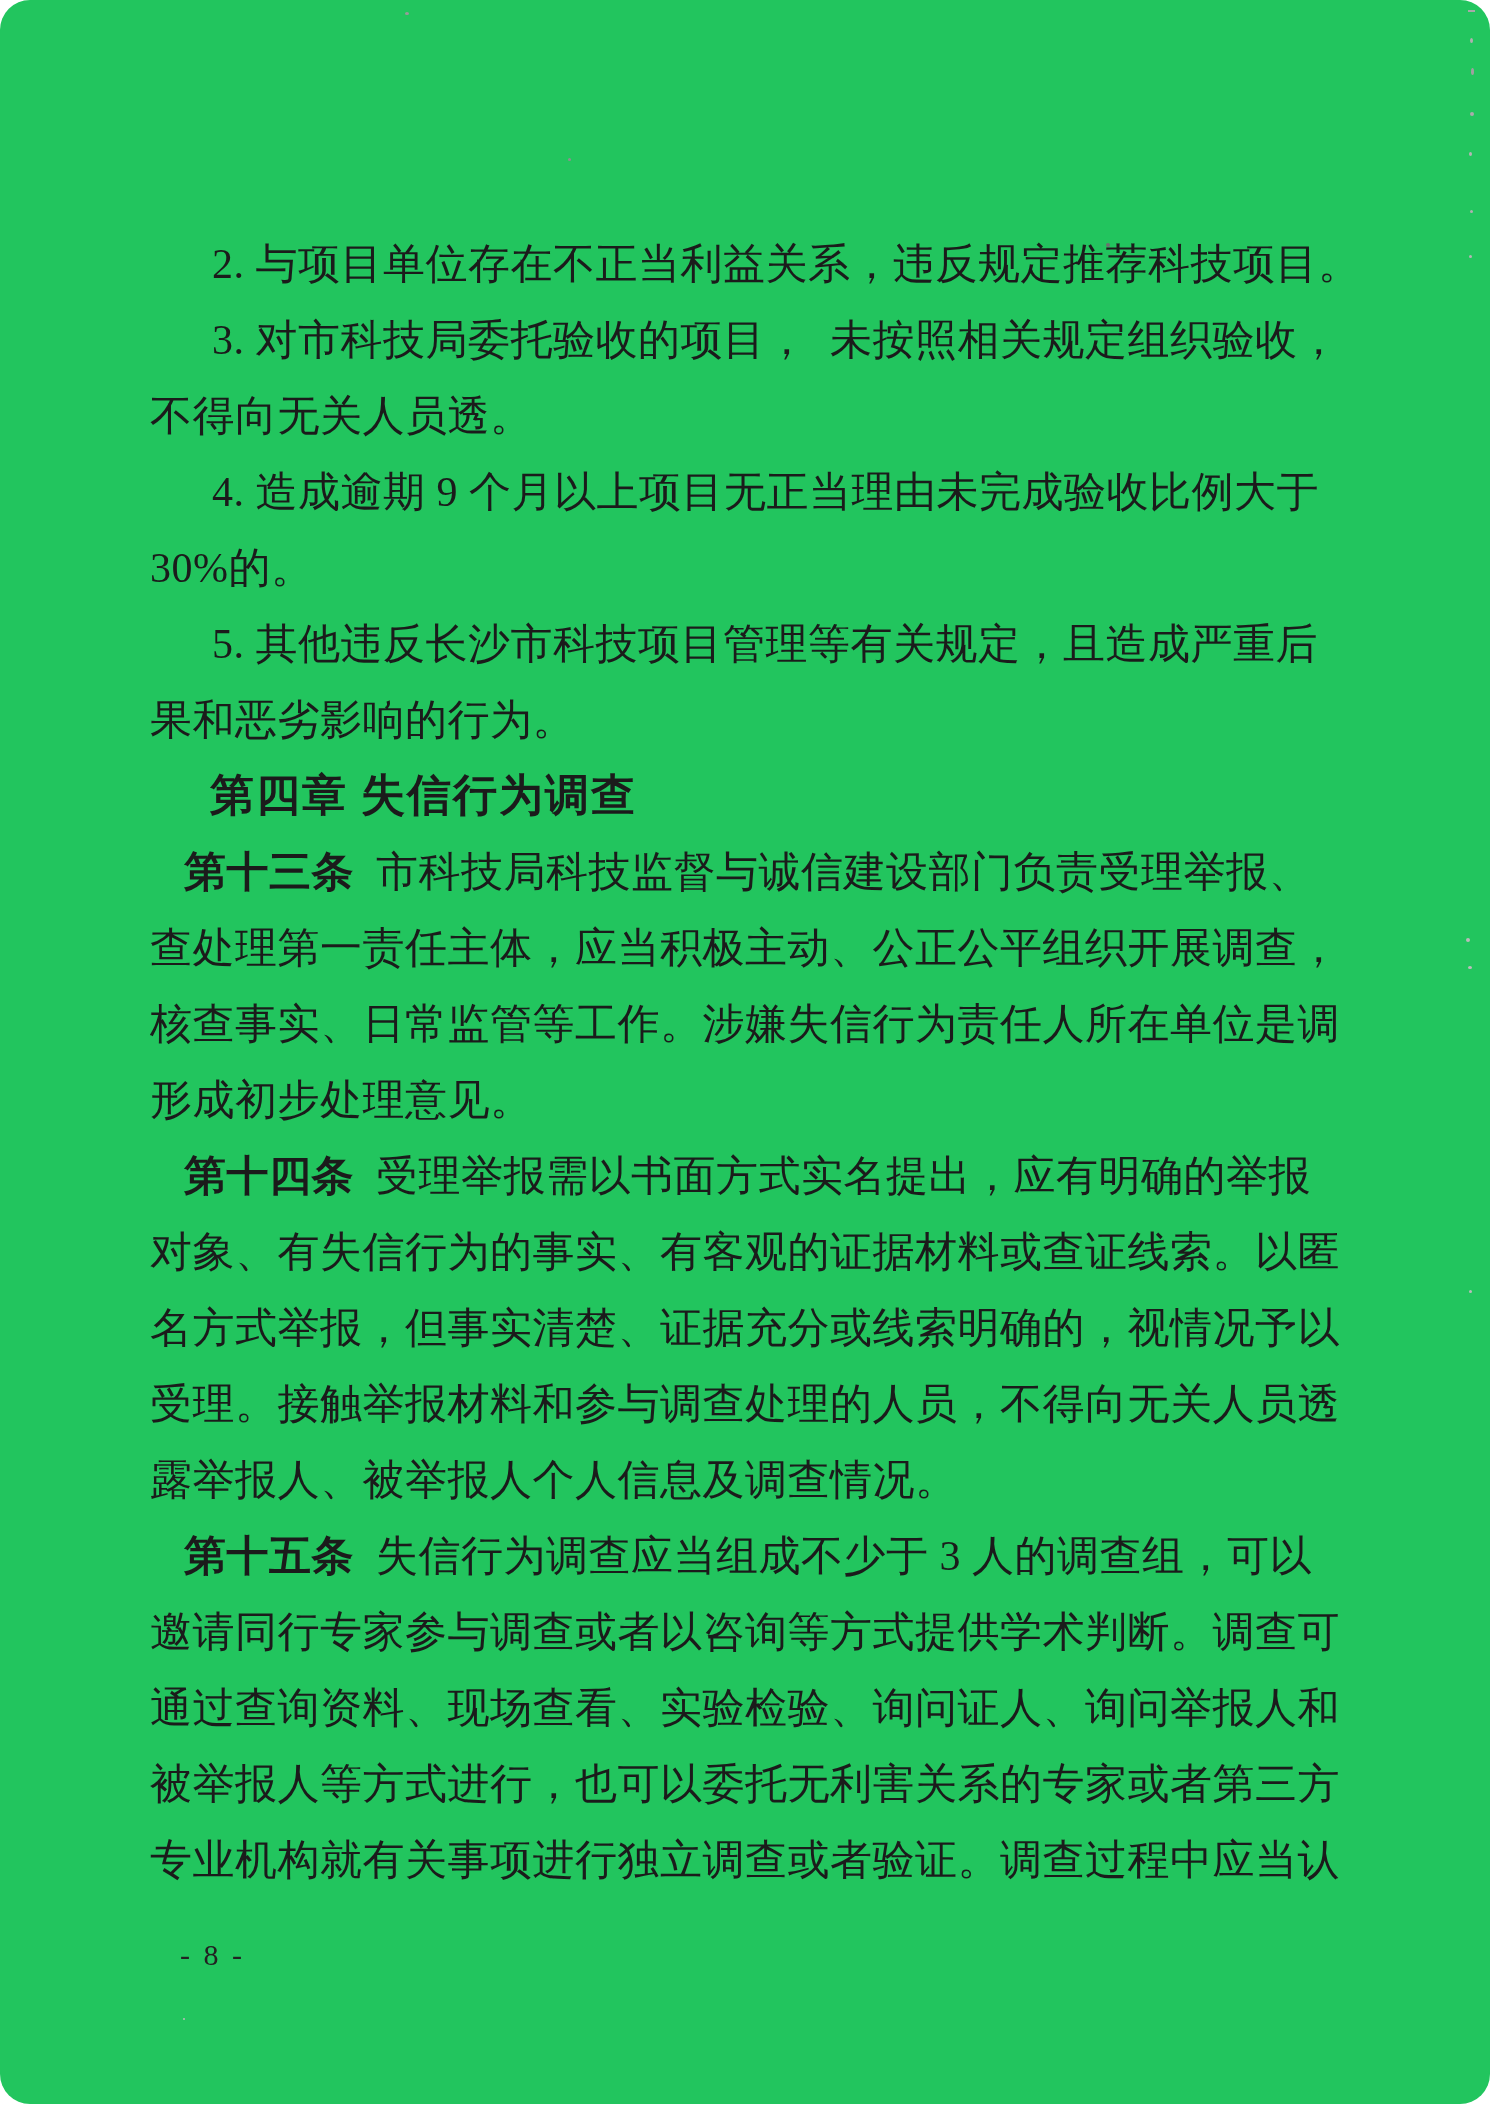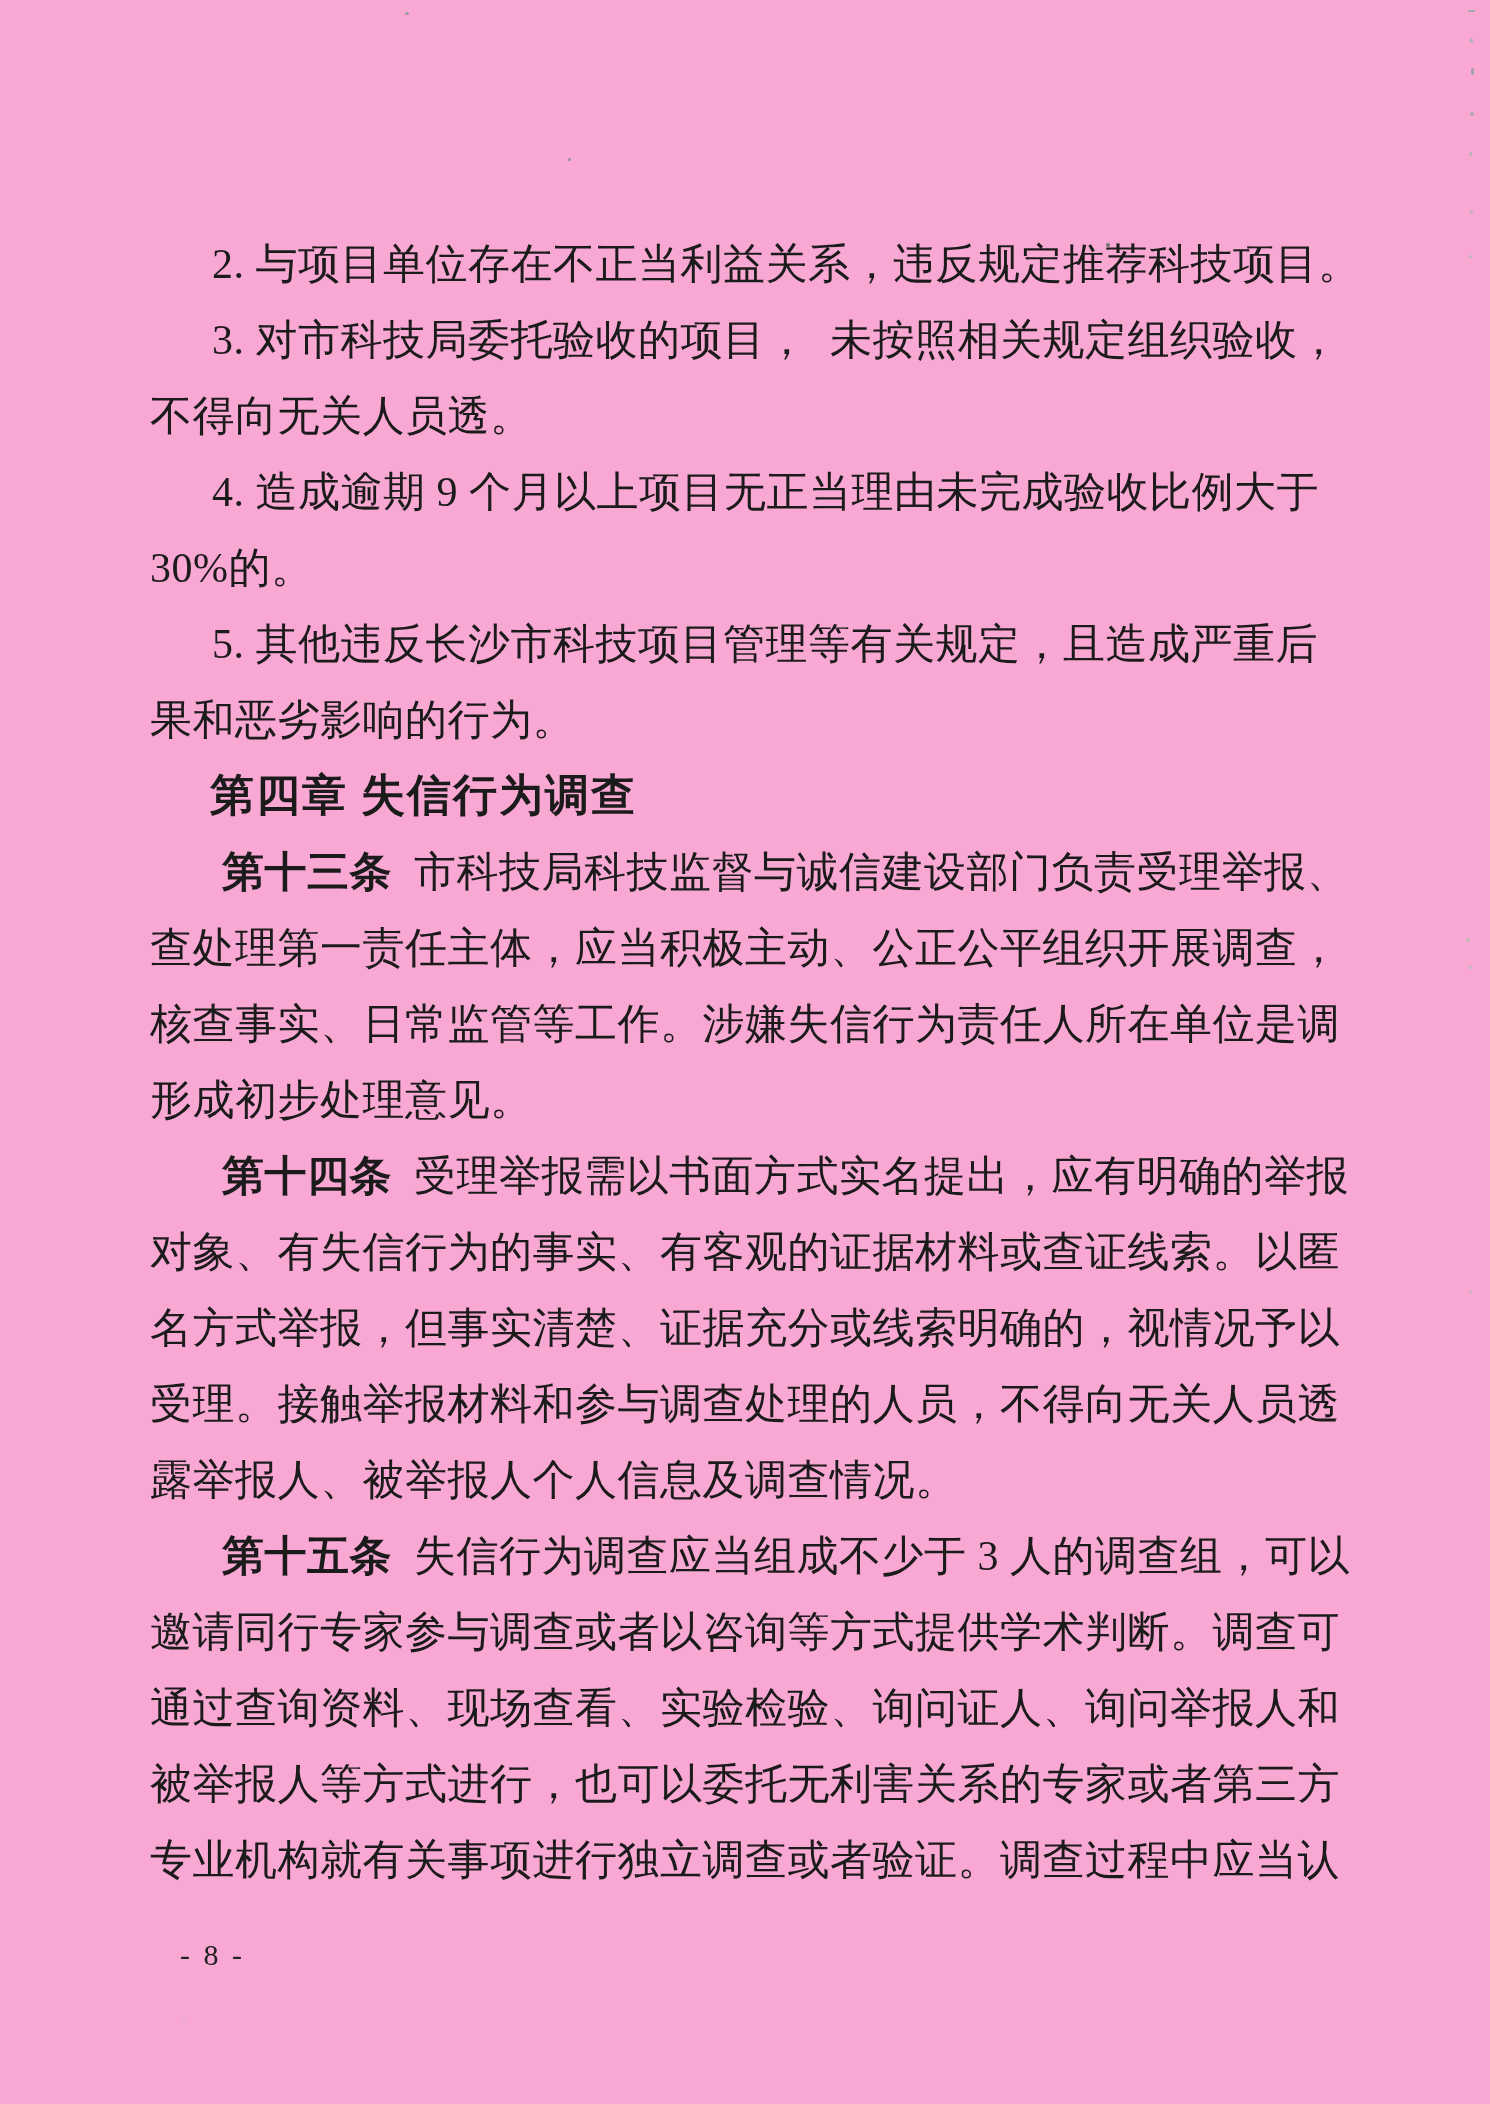--- a/index.html
+++ b/index.html
@@ -11,21 +11,22 @@
     height: 2104px;
     position: relative;
     background: #ffffff;
     overflow: hidden;
     font-family: "Liberation Serif", "DejaVu Serif", serif;
     color: #1b1b1b;
   }
   .page {
     position: absolute;
     inset: 0;
-    background: #f9a8d4;
+    background: #22c55e;
+    border-radius: 30px;
   }
   .content {
     position: absolute;
     left: 150px;
     top: 226px;
     width: 1200px;
   }
   .line {
     height: 76px;
     line-height: 76px;
@@ -35,21 +36,20 @@
     color: #1b1b1b;
   }
   .indent-item {
     padding-left: 62px;
   }
   .indent-article {
     padding-left: 34px;
   }
   .art-head {
     font-weight: bold;
-    margin-left: 38px;
   }
   .chapter-heading {
     text-align: left;
     padding-left: 60px;
     font-weight: bold;
     font-size: 44px;
     letter-spacing: 2px;
   }
   .page-number {
     position: absolute;

